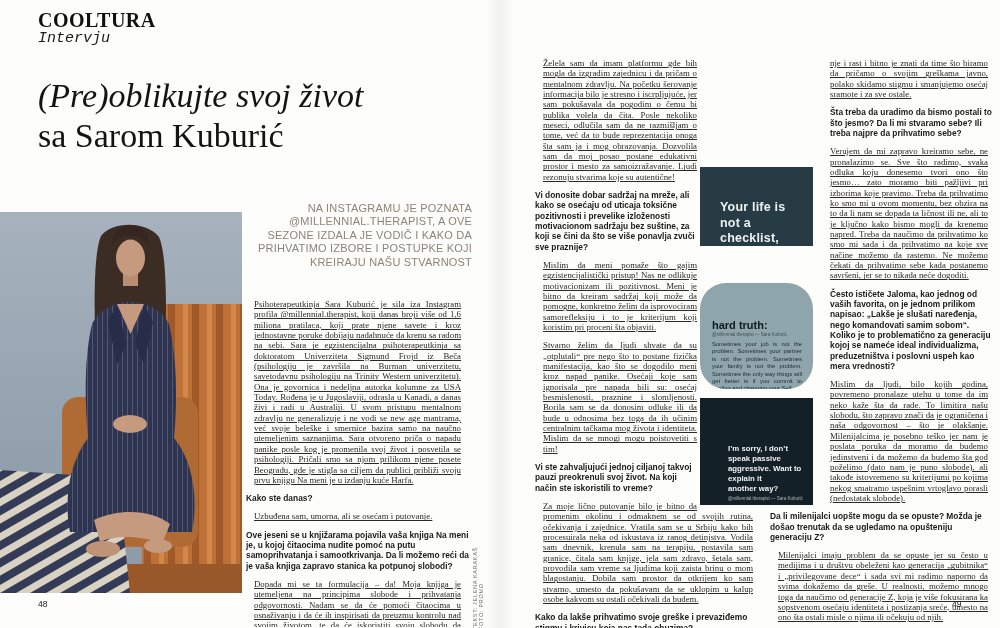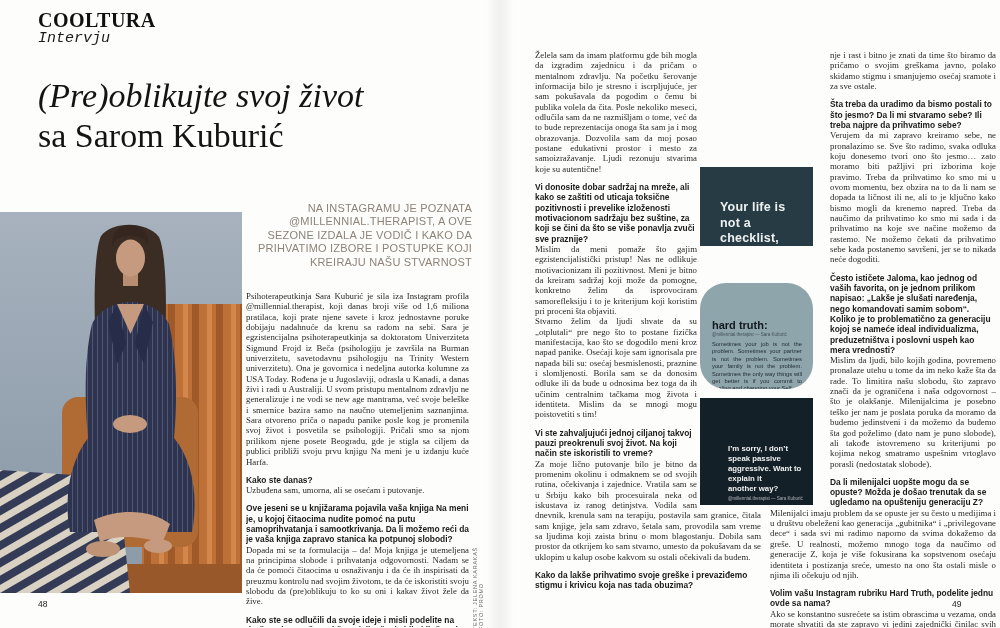--- a/index.html
+++ b/index.html
@@ -21,21 +21,21 @@
   .intro{position:absolute;left:246px;top:202px;width:226px;
          font-family:"Liberation Sans",sans-serif;font-size:11px;line-height:13.4px;
          color:#8d8377;text-transform:uppercase;letter-spacing:0.2px;text-align:right;}
 
   .photo{position:absolute;left:0;top:212px;width:242px;height:381px;overflow:hidden;}
   .photo svg{display:block;}
 
   .body-left{position:absolute;left:246px;top:291px;width:223px;height:336px;overflow:hidden;}
 
   .p,.a{font-family:"Liberation Serif",serif;font-size:8.8px;line-height:10.35px;
-        text-align:justify;margin:0;color:#2b2a27;}
+        text-align:justify;margin:8px;color:#2b2a27;text-decoration:underline;}
   .q{font-family:"Liberation Sans",sans-serif;font-weight:bold;font-size:8.4px;line-height:10.3px;
      color:#1b1b1b;margin:8px 0 0 0;text-align:left;}
 
   .pagenum{position:absolute;font-family:"Liberation Sans",sans-serif;font-size:8.5px;color:#222;}
   .pn-left{left:38px;top:599px;}
   .pn-right{left:952px;top:599px;}
 
   .credit{position:absolute;left:472px;top:538px;height:92px;
           writing-mode:vertical-rl;transform:rotate(180deg);
           font-family:"Liberation Sans",sans-serif;font-size:5.5px;letter-spacing:0.7px;color:#6d6d6d;}
@@ -132,21 +132,21 @@
   </div>
 
   <div class="credit">TEKST: JELENA KARAKAŠ  FOTO: PROMO</div>
   <div class="pagenum pn-left">48</div>
 
   <div class="fold"></div>
 
   <div class="col col1">
     <div class="spacer-r"></div>
     <p class="a">Želela sam da imam platformu gde bih mogla da izgradim zajednicu i da pričam o mentalnom zdravlju. Na početku šerovanje informacija bilo je stresno i iscrpljujuće, jer sam pokušavala da pogodim o čemu bi publika volela da čita. Posle nekoliko meseci, odlučila sam da ne razmišljam o tome, već da to bude reprezentacija onoga šta sam ja i mog obrazovanja. Dozvolila sam da moj posao postane edukativni prostor i mesto za samoizražavanje. Ljudi rezonuju stvarima koje su autentične!</p>
-    <p class="q">Vi donosite dobar sadržaj na mreže, ali kako se zaštiti od uticaja toksične pozitivnosti i prevelike izloženosti motivacionom sadržaju bez suštine, za koji se čini da što se više ponavlja zvuči sve praznije?</p>
+    <p class="q">Vi donosite dobar sadržaj na mreže, ali kako se osećaju od uticaja toksične pozitivnosti i prevelike izloženosti motivacionom sadržaju bez suštine, za koji se čini da što se više ponavlja zvuči sve praznije?</p>
     <p class="a">Mislim da meni pomaže što gajim egzistencijalistički pristup! Nas ne odlikuje motivacionizam ili pozitivnost. Meni je bitno da kreiram sadržaj koji može da pomogne, konkretno želim da isprovociram samorefleksiju i to je kriterijum koji koristim pri proceni šta objaviti.</p>
     <p class="a">Stvarno želim da ljudi shvate da su „otplutali“ pre nego što to postane fizička manifestacija, kao što se dogodilo meni kroz napad panike. Osećaji koje sam ignorisala pre napada bili su: osećaj besmislenosti, praznine i slomljenosti. Borila sam se da donosim odluke ili da bude u odnosima bez toga da ih učinim centralnim tačkama mog života i identiteta. Mislim da se mnogi mogu poistovetiti s tim!</p>
     <p class="q">Vi ste zahvaljujući jednoj ciljanoj takvoj pauzi preokrenuli svoj život. Na koji način ste iskoristili to vreme?</p>
     <p class="a">Za moje lično putovanje bilo je bitno da promenim okolinu i odmaknem se od svojih rutina, očekivanja i zajednice. Vratila sam se u Srbiju kako bih procesuirala neka od iskustava iz ranog detinjstva. Vodila sam dnevnik, krenula sam na terapiju, postavila sam granice, čitala sam knjige, jela sam zdravo, šetala sam, provodila sam vreme sa ljudima koji zaista brinu o mom blagostanju. Dobila sam prostor da otkrijem ko sam stvarno, umesto da pokušavam da se uklopim u kalup osobe kakvom su ostali očekivali da budem.</p>
     <p class="q">Kako da lakše prihvatimo svoje greške i prevaziđemo stigmu i krivicu koja nas tada obuzima?</p>
 
   </div>
 
   <div class="col col2">
     <div class="spacer-l"></div>

